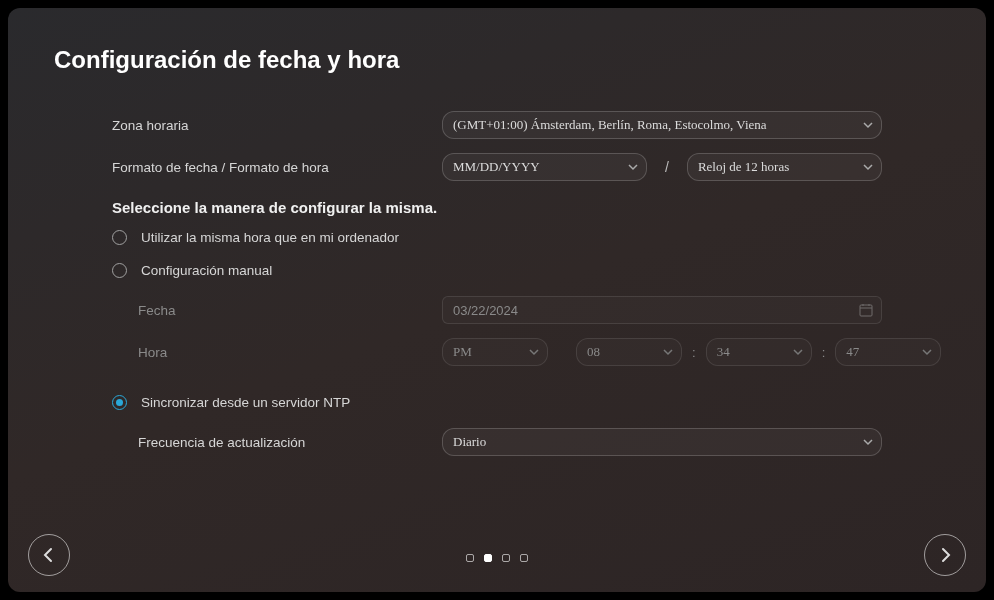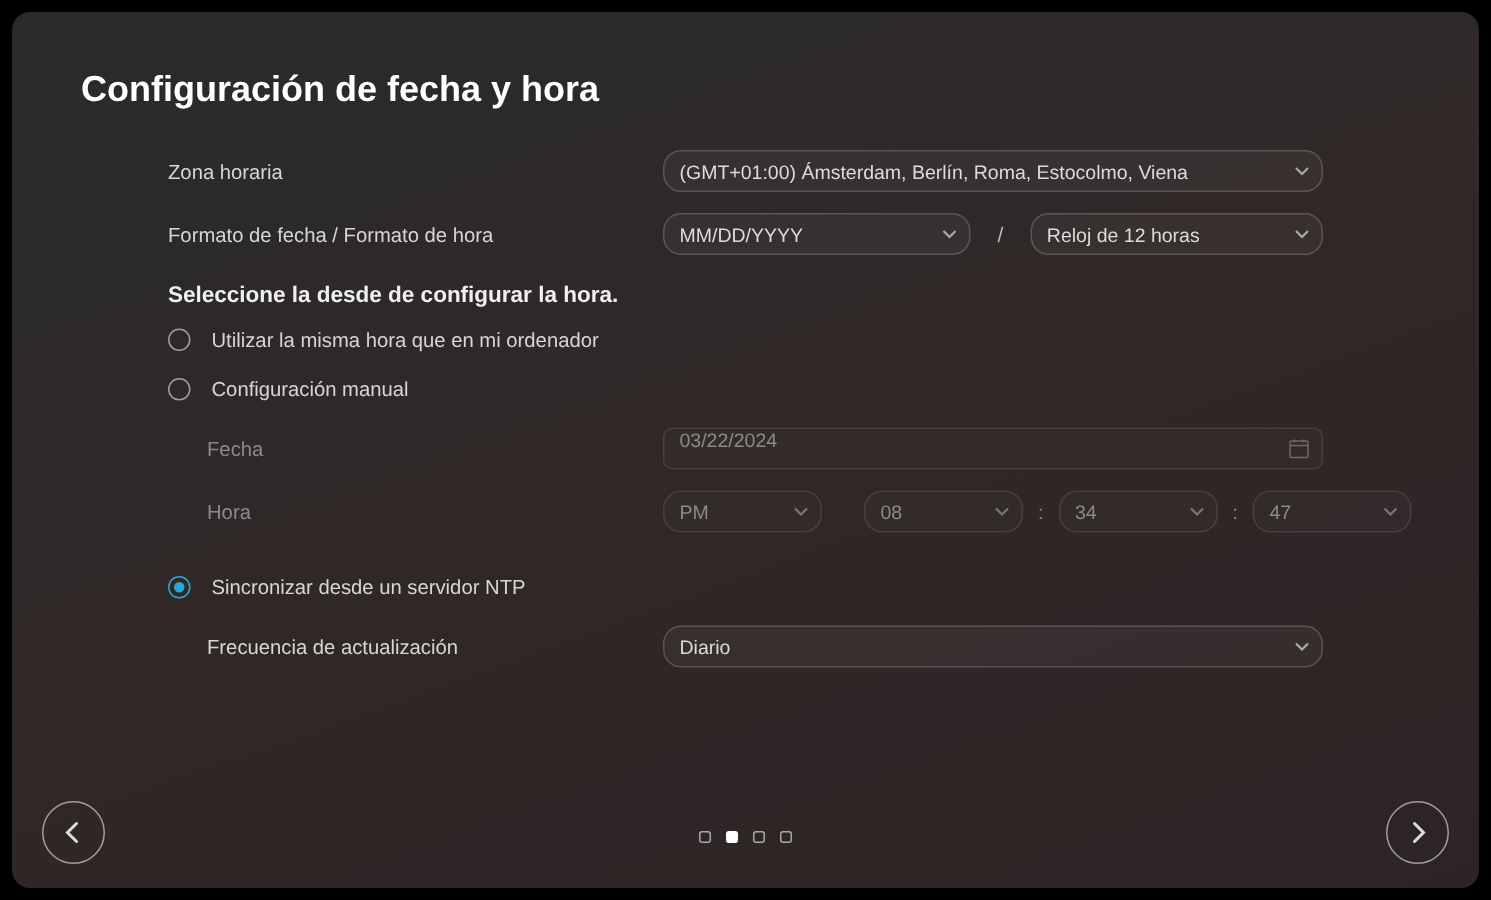--- a/index.html
+++ b/index.html
@@ -15,21 +15,21 @@
     left: 8px; top: 8px; right: 8px; bottom: 8px;
     background: linear-gradient(160deg, #2a2a2d 0%, #302827 50%, #2d2525 100%);
     border-radius: 12px;
     padding: 38px 46px 20px 46px;
     color: #e8e8e8;
   }
   .title {
     font-size: 24px;
     font-weight: 700;
     color: #fff;
-    margin-bottom: 26px;
+    margin-bottom: 37px;
   }
   .form-area {
     padding-left: 58px;
     padding-right: 58px;
   }
   .row {
     display: flex;
     align-items: center;
     margin-bottom: 14px;
     min-height: 28px;
@@ -59,20 +59,21 @@
     border-radius: 12px;
     height: 28px;
     padding: 0 28px 0 10px;
     font-size: 13px;
     color: #dcdcdc;
     display: flex;
     align-items: center;
     cursor: pointer;
     flex: 1;
     min-width: 0;
+    font-family: Liberation Serif, serif;
   }
   .select.dim {
     color: #8a8a8a;
     border-color: rgba(255,255,255,0.10);
     background: rgba(255,255,255,0.02);
   }
   .select.small { flex: 0 0 auto; width: 106px; }
   .select.medium { flex: 0 0 auto; width: 205px; }
   .chev {
     position: absolute;
@@ -84,20 +85,21 @@
   .chev svg { display:block; }
   .input {
     background: rgba(255,255,255,0.02);
     border: 1px solid rgba(255,255,255,0.10);
     border-radius: 6px;
     height: 28px;
     padding: 0 33px 0 10px;
     font-size: 13px;
     color: #8a8a8a;
     display: flex;
+    align-items: center;
     flex: 1;
     position: relative;
   }
   .input .cal-icon {
     position: absolute; right: 8px; top: 50%;
     transform: translateY(-50%);
     width: 14px; height: 14px;
     opacity: .5;
   }
   .separator {
@@ -207,21 +209,21 @@
           <span>Reloj de 12 horas</span>
           <span class="chev">
             <svg viewBox="0 0 10 10">
                 <path d="M1 3l4 4 4-4" stroke="#aaa" stroke-width="1.5" fill="none"></path>
               </svg>
           </span>
         </div>
       </div>
     </div>
 
-    <div class="section-head">Seleccione la desde de configurar la hora.</div>
+    <div class="section-head">Seleccione la manera de configurar la misma.</div>
 
     <div class="radio-row">
       <span class="radio"></span>
       <span class="radio-label">Utilizar la misma hora que en mi ordenador</span>
     </div>
 
     <div class="radio-row">
       <span class="radio"></span>
       <span class="radio-label">Configuración manual</span>
     </div>

